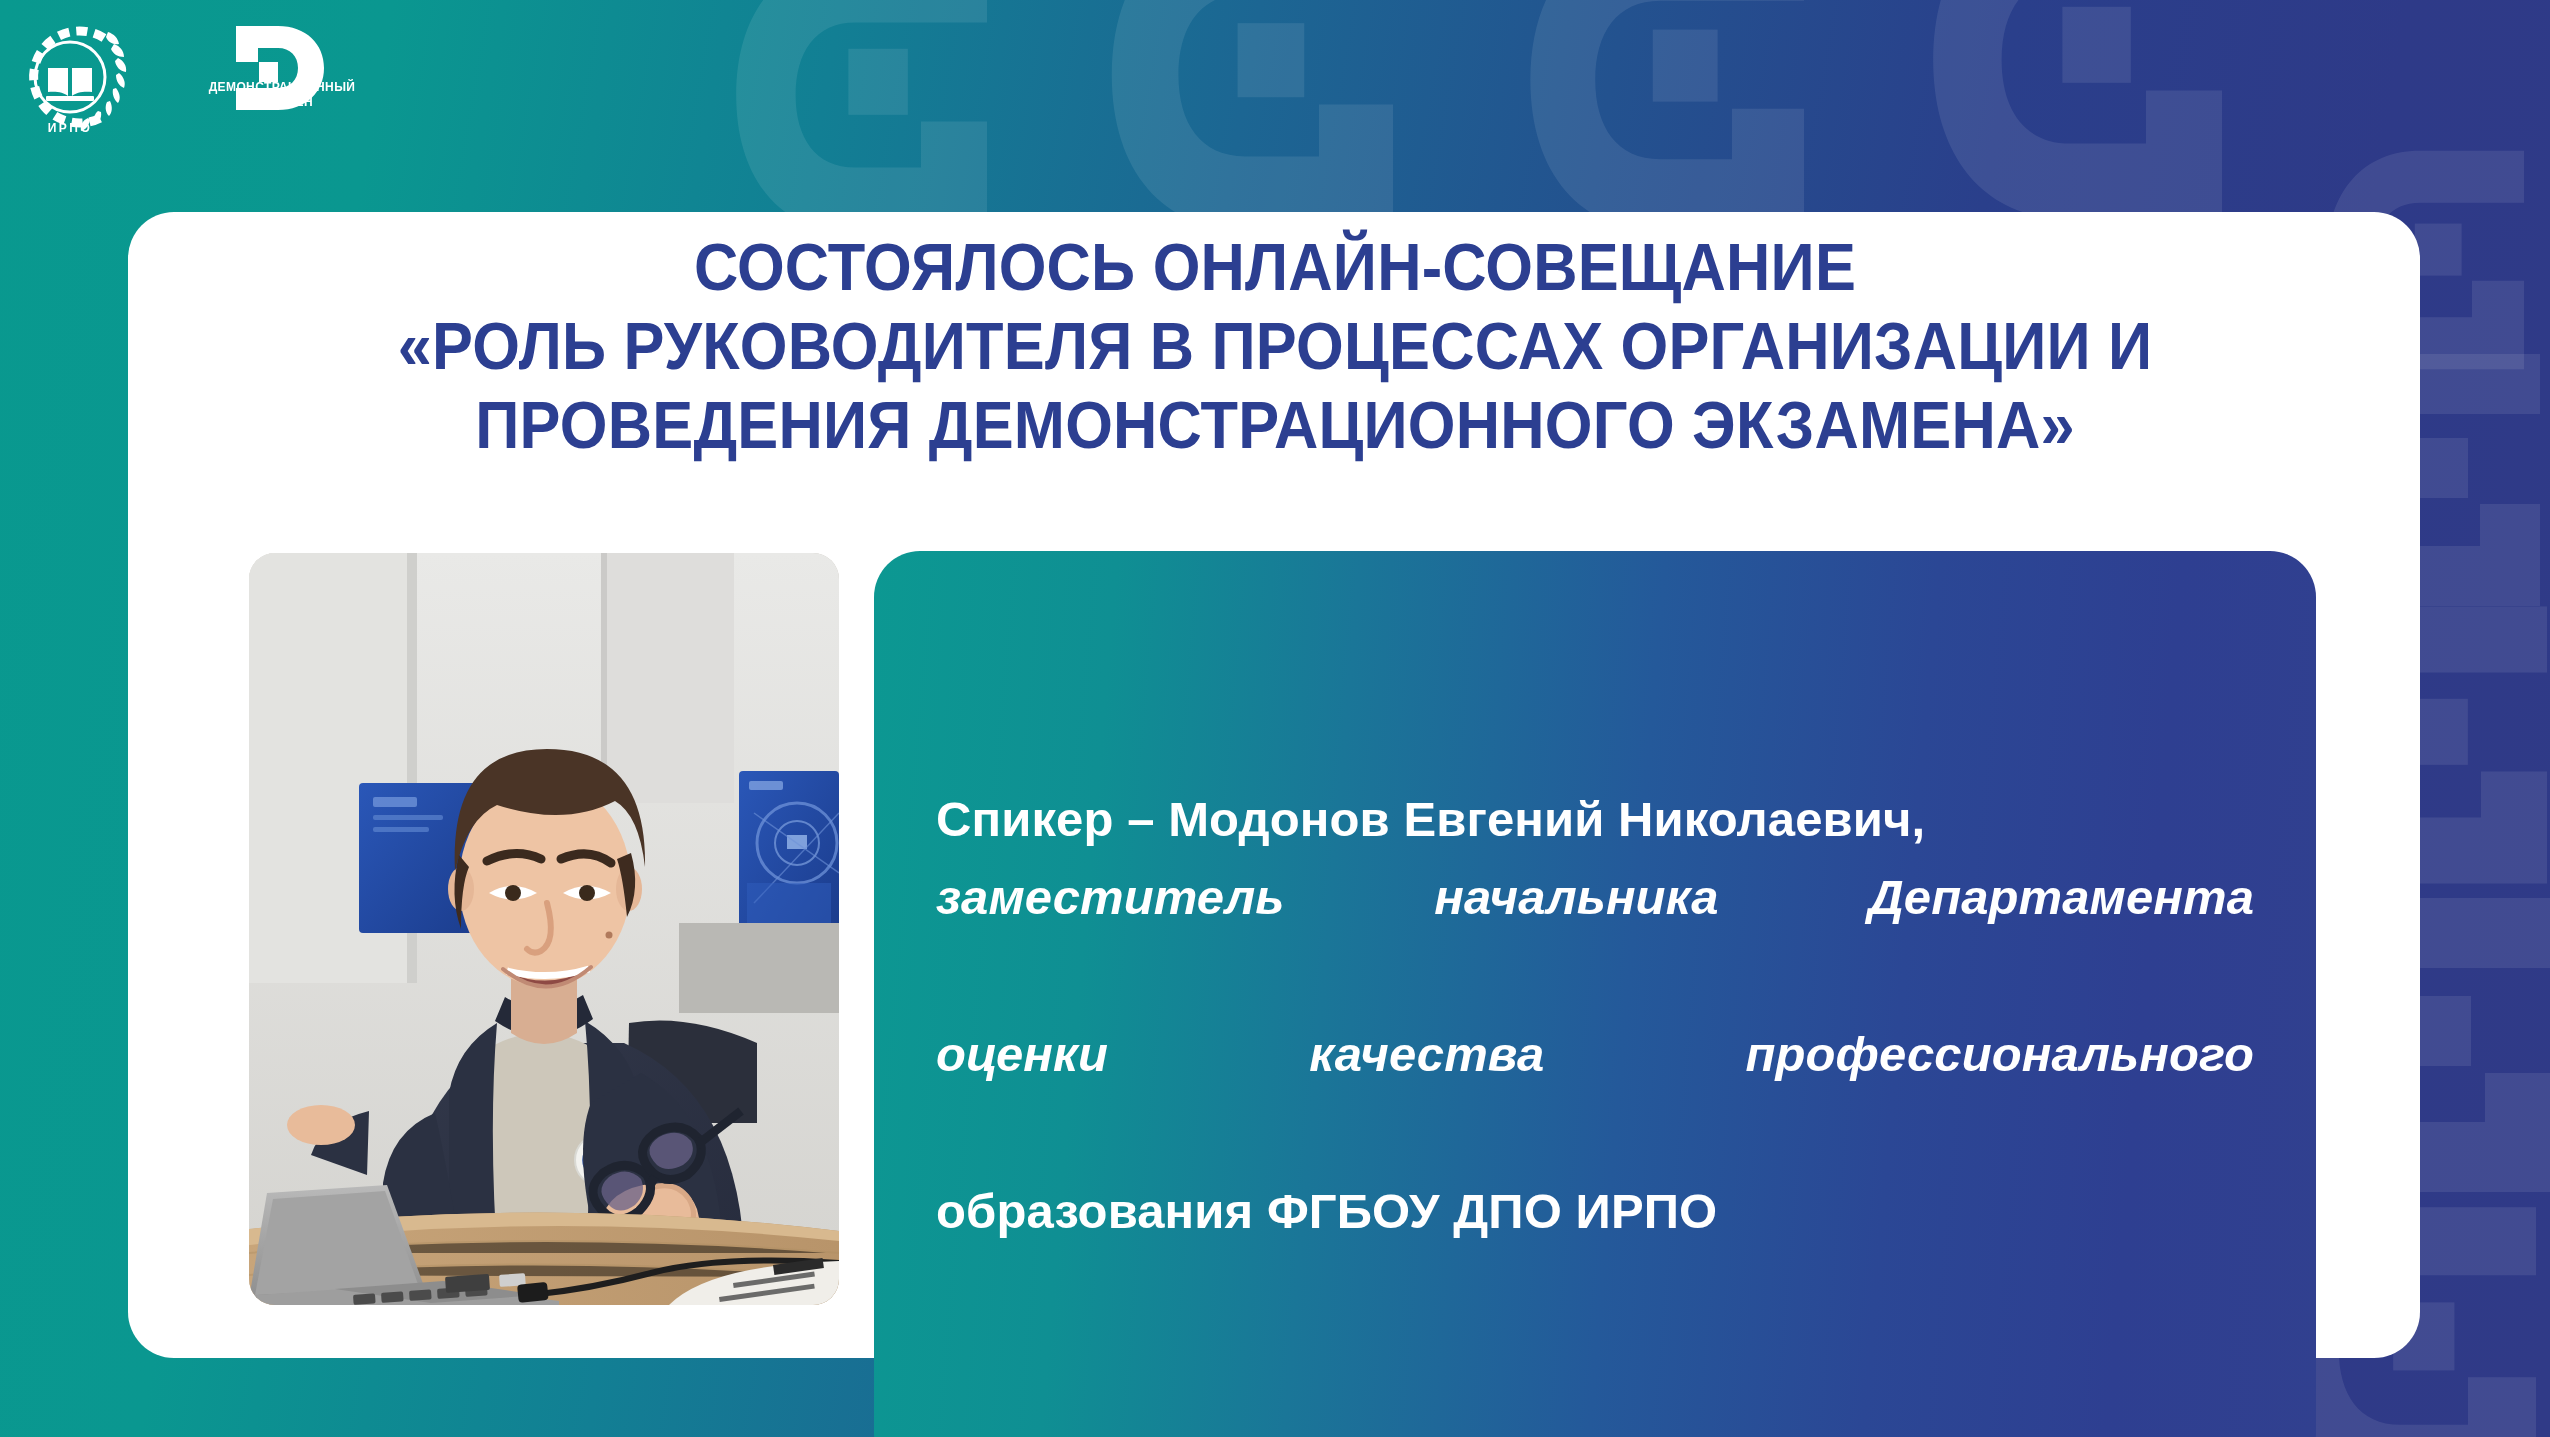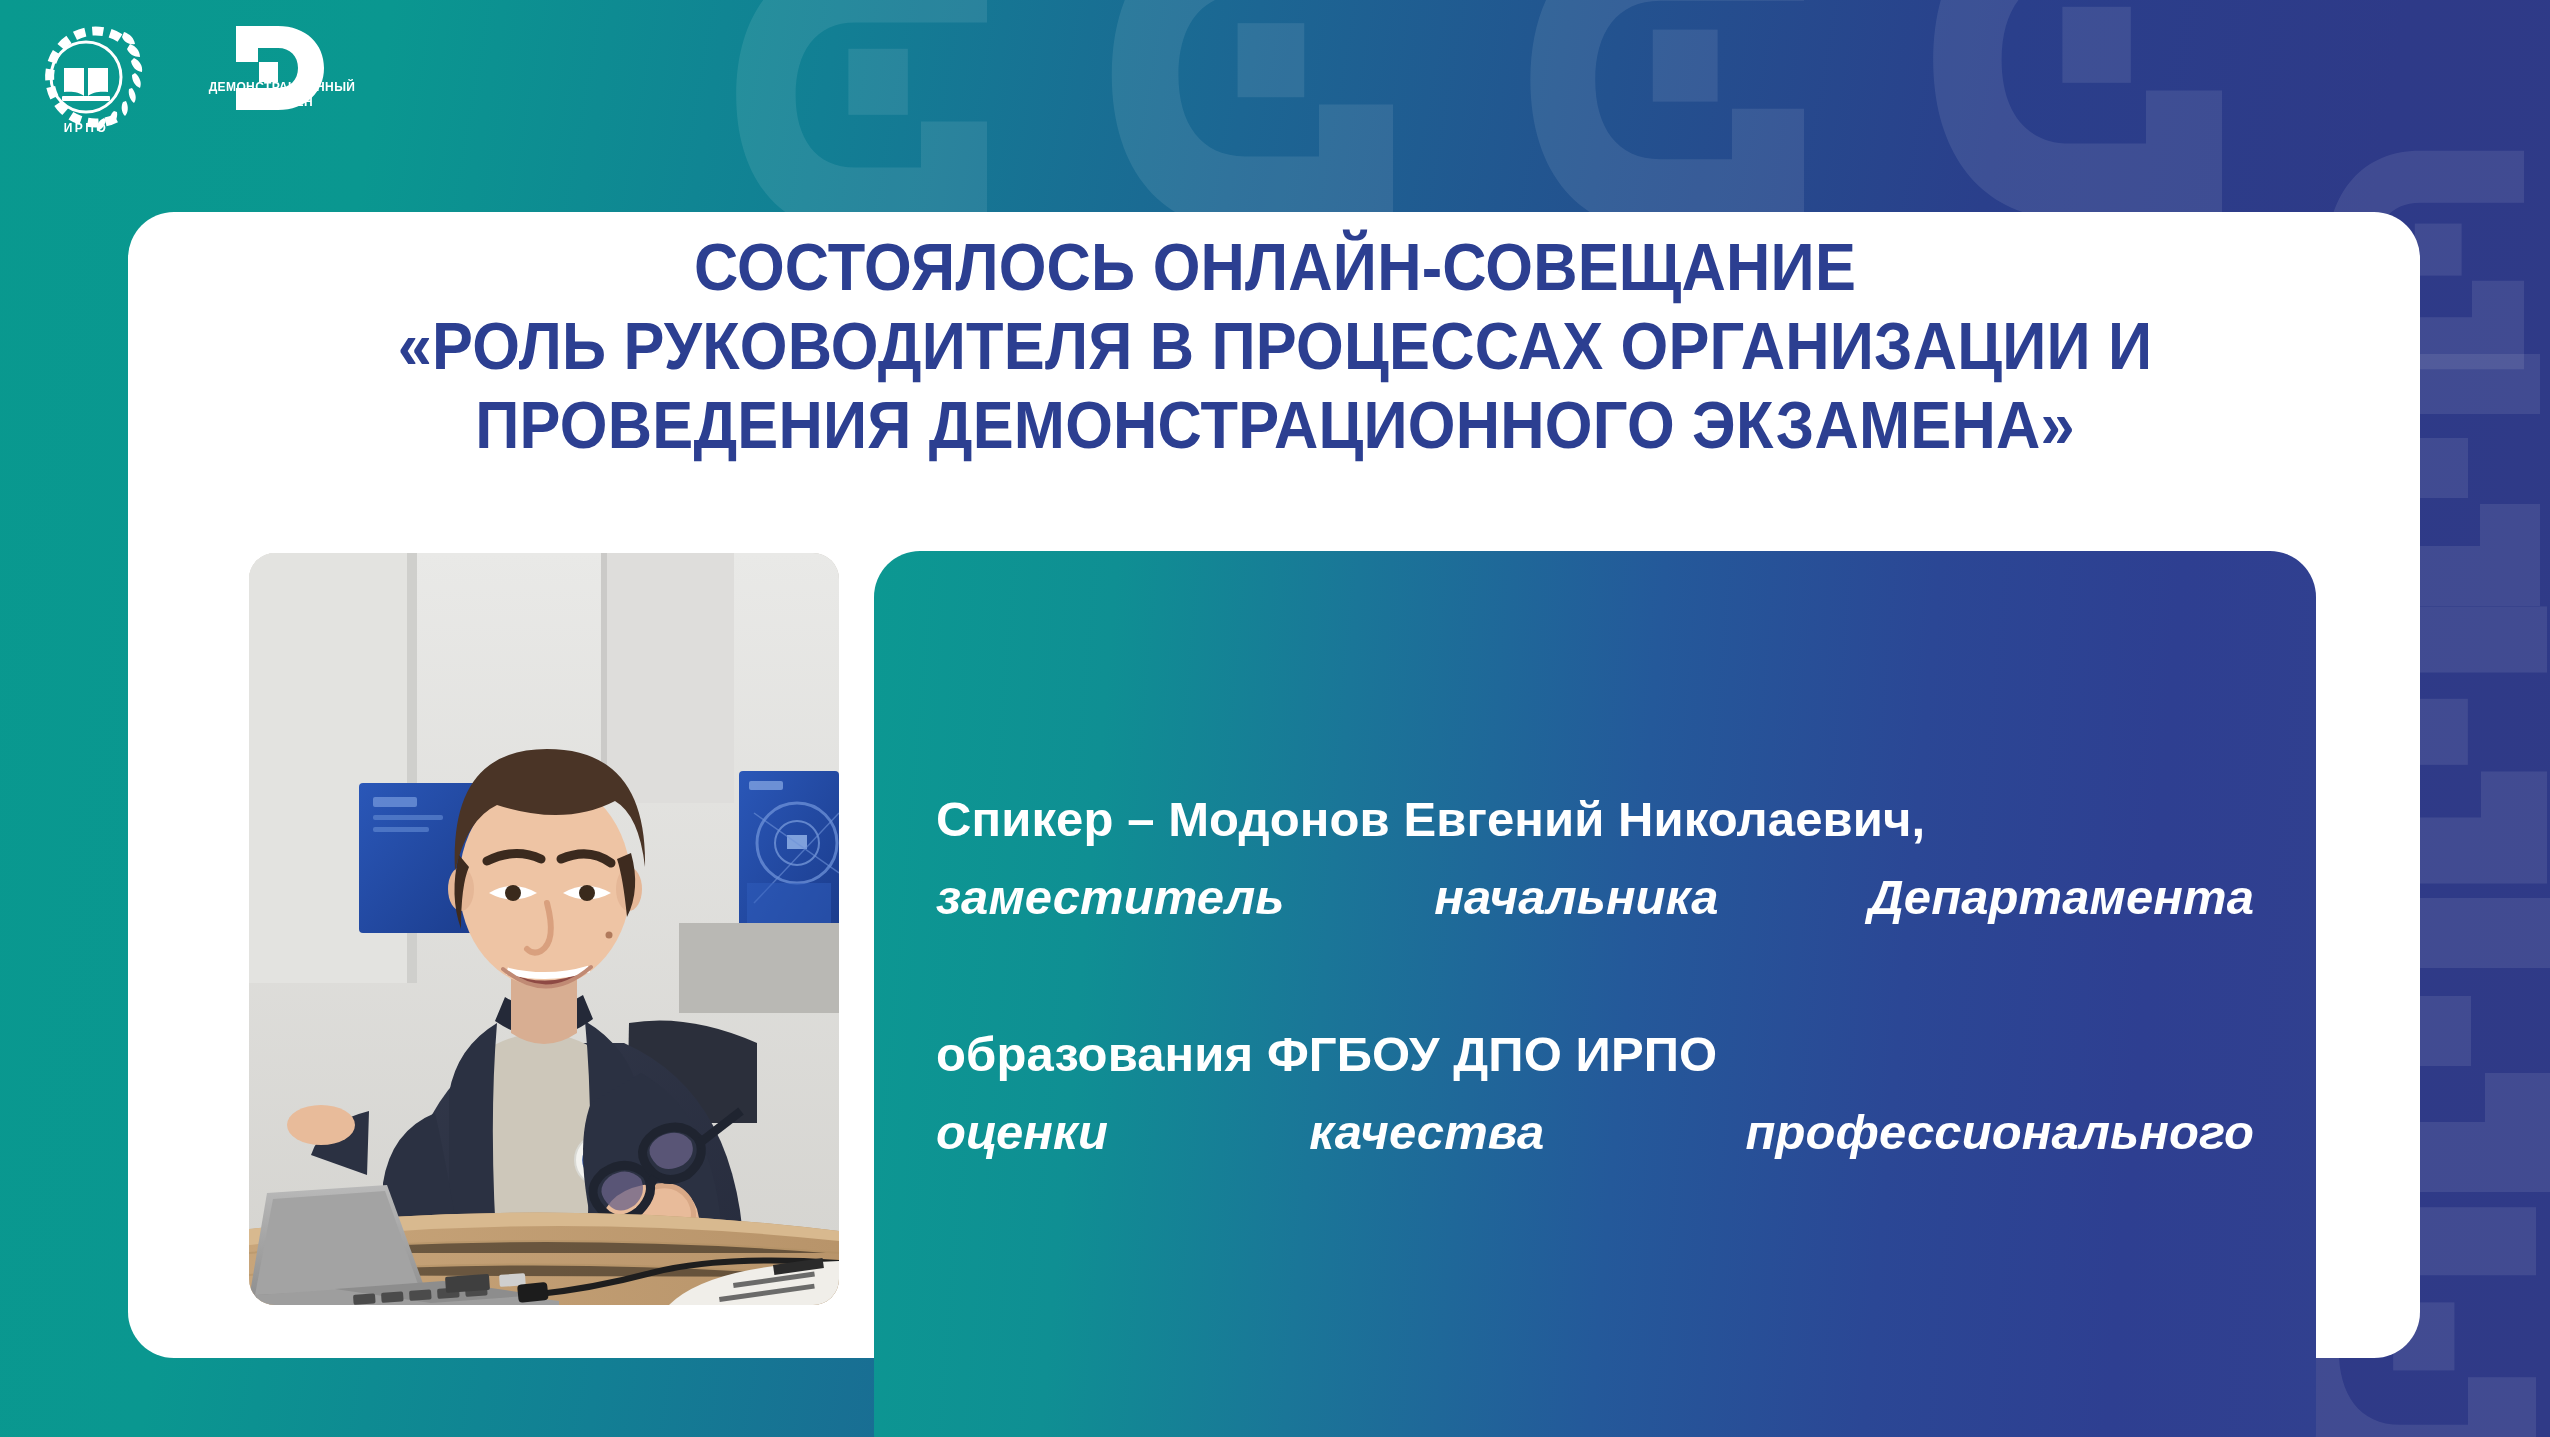--- a/index.html
+++ b/index.html
@@ -106,21 +106,21 @@
     text-align:justify;
     font-style:italic;
   }
   .speaker-text .sline.just::after{
     content:"";display:inline-block;width:100%;
   }
   .speaker-text .sline.last{text-align:left;}
 
   
   .logo-row{position:absolute;left:0;top:0;z-index:8;}
-  .irpo-logo{position:absolute;left:24px;top:16px;width:124px;height:122px;}
+  .irpo-logo{position:absolute;left:8px;top:16px;width:124px;height:122px;}
   .de-logo{position:absolute;left:180px;top:22px;width:200px;height:105px;}
   .irpo-logo svg,.de-logo svg{display:block;}
   .de-text{
     position:absolute;left:152px;top:80px;width:260px;
     text-align:center;color:#ffffff;
     font-family:"Liberation Sans", sans-serif;
     font-weight:700;font-size:12px;line-height:1.22;
     letter-spacing:.4px;
   }
   .de-text span{display:block;}
@@ -383,18 +383,18 @@
         <rect x="484" y="730" width="82" height="5" transform="rotate(-8 484 730)"></rect>
       </g>
       <rect x="524" y="712" width="50" height="10" fill="#2a2a2a" transform="rotate(-8 524 712)"></rect>
     </svg>
   </div>
 
   <div class="card-grad">
     <div class="speaker-text">
       <span class="sline">Спикер – Модонов Евгений Николаевич,</span>
       <span class="sline just">заместитель начальника Департамента</span>
+      <span class="sline just">оценки качества профессионального</span>
       <span class="sline last">образования ФГБОУ ДПО ИРПО</span>
-      <span class="sline just">оценки качества профессионального</span>
     </div>
   </div>
 
 </div>
 
 </body></html>

